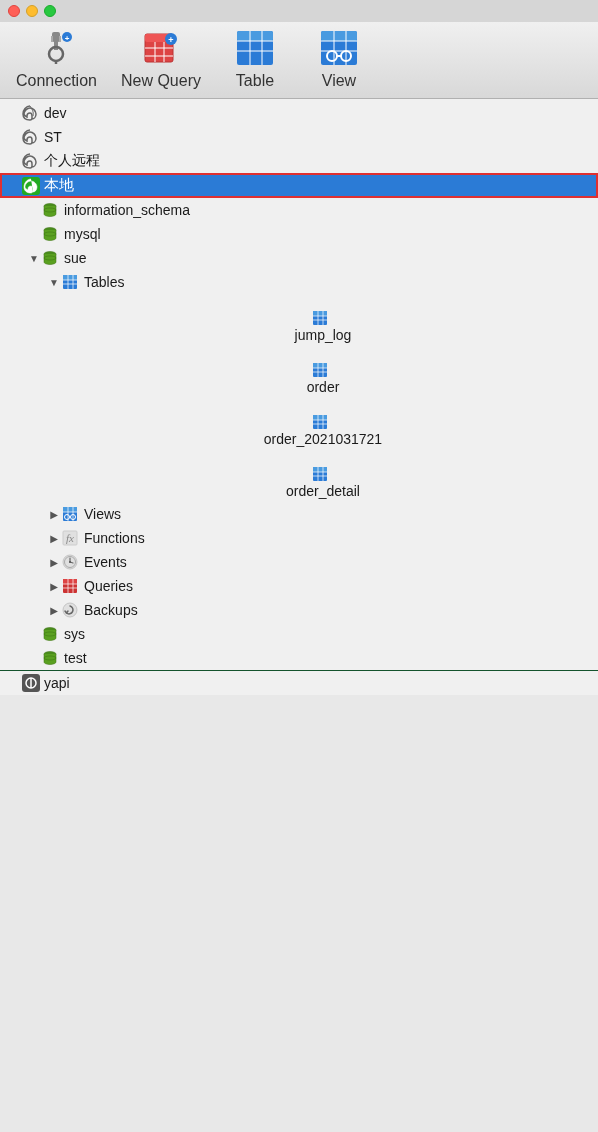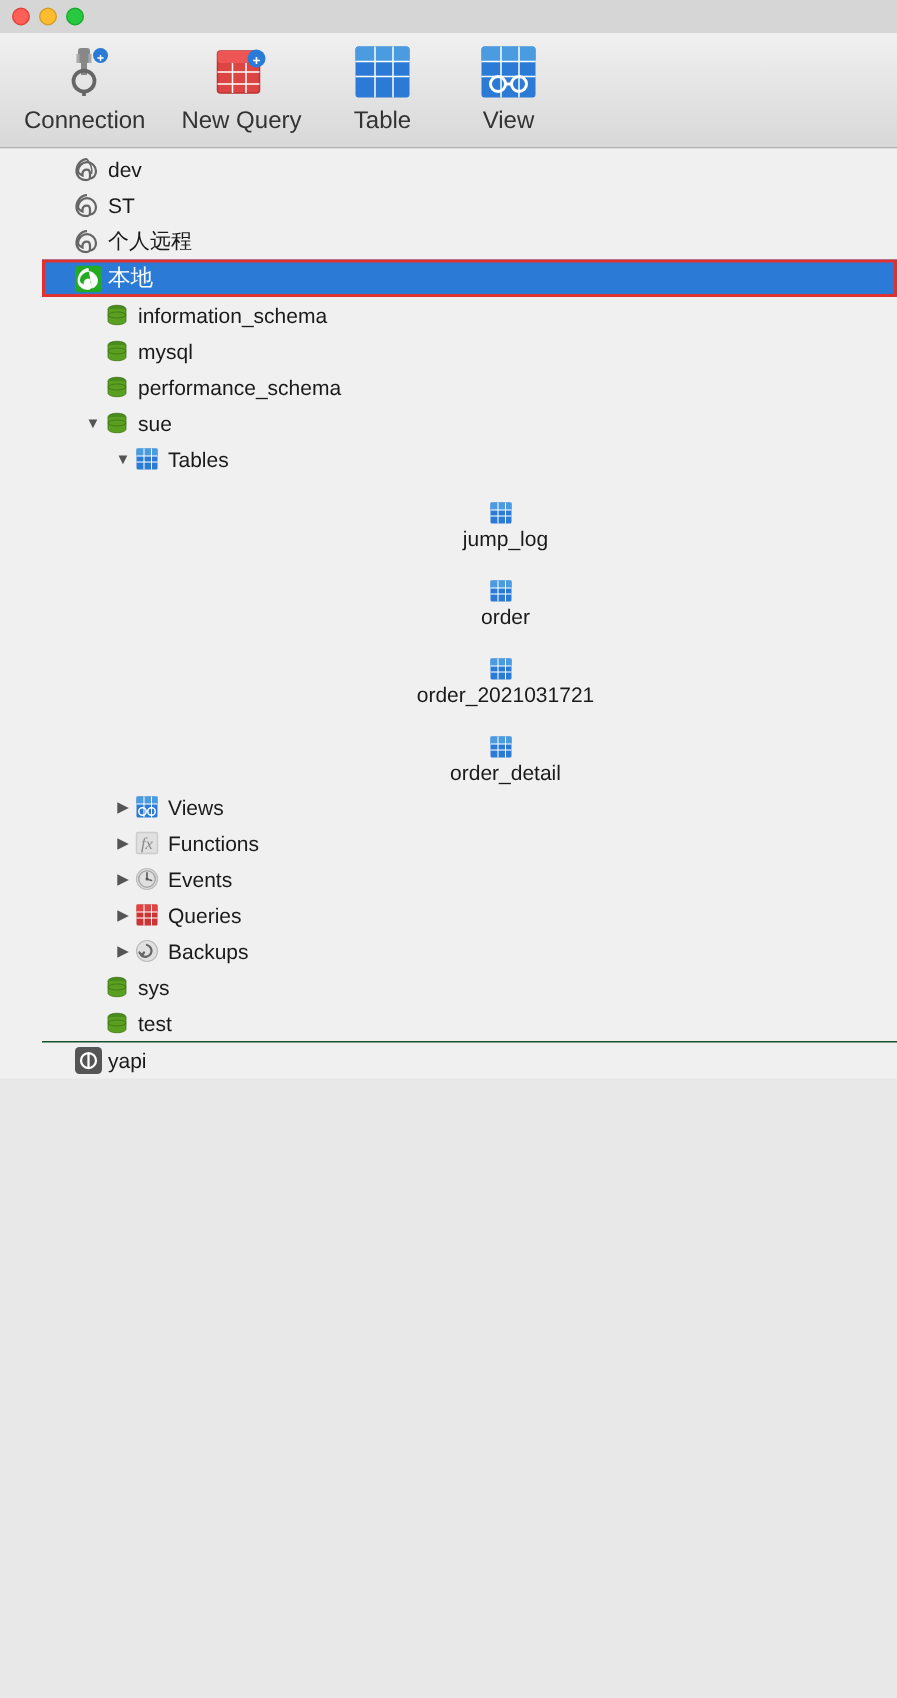--- a/index.html
+++ b/index.html
@@ -83,21 +83,20 @@
       padding-top: 2px;
     }
 
     .tree-row {
       display: flex;
       align-items: center;
       padding: 3px 24px;
       cursor: pointer;
       user-select: none;
       white-space: nowrap;
-      margin-left: 28px;
     }
     .tree-row.selected {
       background: #2b7bd6;
       color: white;
     }
     .tree-row.selected .row-label { color: white; text-align: center; }
 
     .row-label {
       font-size: 14px;
       color: #1a1a1a;
@@ -284,31 +283,20 @@
     <span class="icon-sm">
       <svg width="16" height="16" viewBox="0 0 16 16">
         <ellipse cx="8" cy="4" rx="6" ry="2.5" fill="#4a8c1c" stroke="#3a7010" stroke-width="0.5"></ellipse>
         <path d="M2 4 L2 12 C2 13.4 4.7 14.5 8 14.5 C11.3 14.5 14 13.4 14 12 L14 4" fill="#5aa020" stroke="#3a7010" stroke-width="0.5"></path>
         <ellipse cx="8" cy="8" rx="6" ry="2" fill="none" stroke="#3a7010" stroke-width="0.5"></ellipse>
       </svg>
     </span>
     <span class="row-label">mysql</span>
   </div>
 
-  <div class="tree-row indent-1">
-    <span class="chevron empty"></span>
-    <span class="icon-sm">
-      <svg width="16" height="16" viewBox="0 0 16 16">
-        <ellipse cx="8" cy="4" rx="6" ry="2.5" fill="#4a8c1c" stroke="#3a7010" stroke-width="0.5"></ellipse>
-        <path d="M2 4 L2 12 C2 13.4 4.7 14.5 8 14.5 C11.3 14.5 14 13.4 14 12 L14 4" fill="#5aa020" stroke="#3a7010" stroke-width="0.5"></path>
-        <ellipse cx="8" cy="8" rx="6" ry="2" fill="none" stroke="#3a7010" stroke-width="0.5"></ellipse>
-      </svg>
-    </span>
-    <span class="row-label">performance_schema</span>
-  </div>
 
   <div class="tree-row indent-1">
     <span class="chevron down"></span>
     <span class="icon-sm">
       <svg width="16" height="16" viewBox="0 0 16 16">
         <ellipse cx="8" cy="4" rx="6" ry="2.5" fill="#4a8c1c" stroke="#3a7010" stroke-width="0.5"></ellipse>
         <path d="M2 4 L2 12 C2 13.4 4.7 14.5 8 14.5 C11.3 14.5 14 13.4 14 12 L14 4" fill="#5aa020" stroke="#3a7010" stroke-width="0.5"></path>
         <ellipse cx="8" cy="8" rx="6" ry="2" fill="none" stroke="#3a7010" stroke-width="0.5"></ellipse>
       </svg>
     </span>

